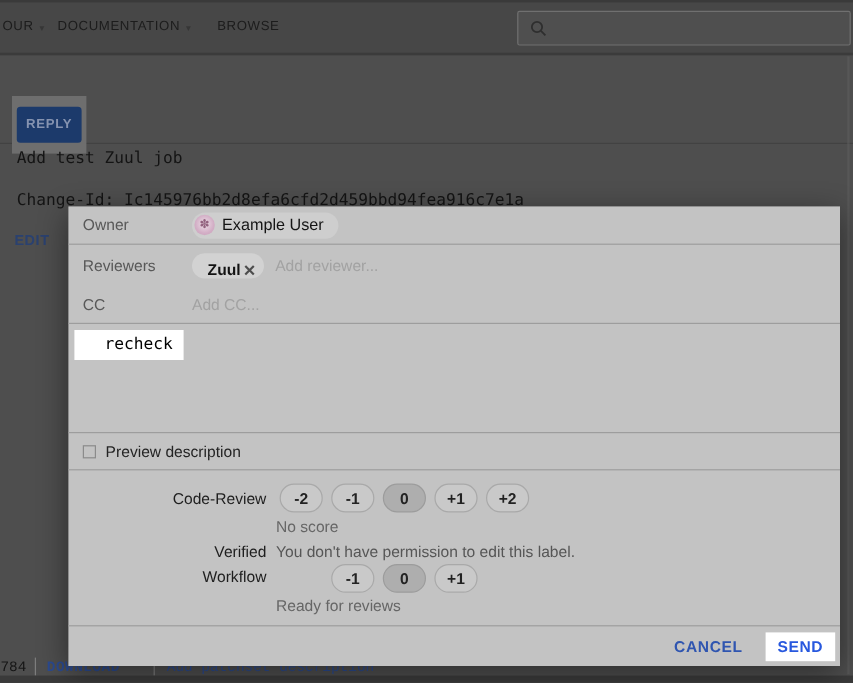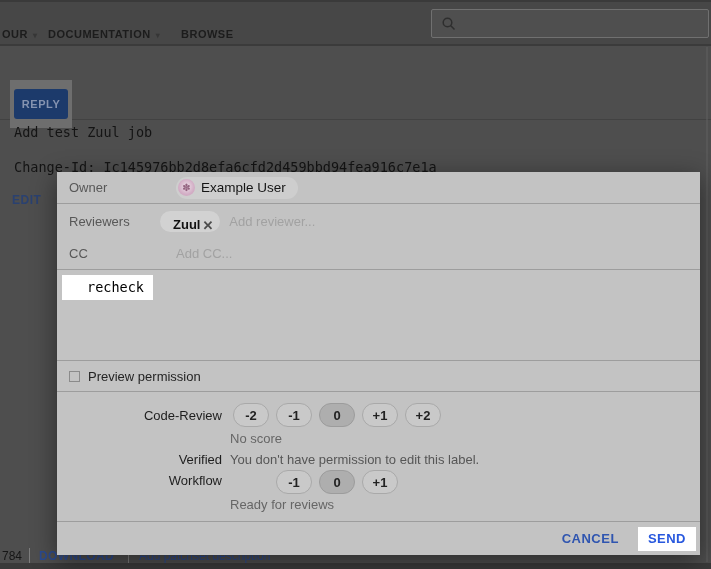--- a/index.html
+++ b/index.html
@@ -11,23 +11,22 @@
     -webkit-font-smoothing:antialiased;
   }
 
   
   .topbar {
     position:absolute; top:0; left:0; width:711px; height:46px;
     background:#474747; border-top:2px solid #3a3a3a; border-bottom:2px solid #3b3b3b;
   }
   .menu-item {
     display:flex; align-items:flex-end; gap:5px;
-    font-size:11px; font-weight:700; letter-spacing:.5px; color:#1c1c1c;
+    font-size:11px; font-weight:400; letter-spacing:.5px; color:#1c1c1c;
     cursor:pointer;
-    margin-top:12px;
   }
   .menu-item.m-our { position:absolute; left:2px; top:14px; }
   .menu-item.m-doc { position:absolute; left:48px; top:14px; }
   .menu-item.m-browse { position:absolute; left:157px; top:14px;padding-left:24px; }
   .caret { font-size:8px; color:#363636; line-height:1; }
   .searchbox {
     position:absolute; left:431px; top:7px; width:278px; height:29px;
     background:#4f4f4f; border:1px solid #707070; border-radius:2px;
     display:flex; align-items:center; padding-left:9px;
   }
@@ -54,35 +53,35 @@
     position:absolute; left:14px; white-space:pre;
     font-family:"DejaVu Sans Mono", monospace; font-size:13.5px; color:#141414;
   }
   .commit-line.l1 { top:124px; }
   .commit-line.l2 { top:159px; }
   .edit-link {
     position:absolute; left:12px; top:193px;
     font-size:12px; font-weight:700; letter-spacing:.5px; color:#2a4170; cursor:pointer;
   }
 
-  .footer-links { position:absolute; left:0; top:548px; width:568px; height:15px; font-size:12px; }
+  .footer-links { position:absolute; left:0; top:548px; width:568px; height:15px; font-size:12px;font-family:Liberation Mono, monospace; }
   .fl-num { position:absolute; left:0; top:1px; width:22px; text-align:right; color:#161616; }
   .fl-sep { position:absolute; top:0; width:1px; height:15px; background:#7d7d7d; }
   .fl-sep.s1 { left:29px; } .fl-sep.s2 { left:128px; }
   .fl-download { position:absolute; left:39px; top:1px; color:#2b4a8f; font-weight:700; letter-spacing:.4px; cursor:pointer; }
   .fl-addpatch { position:absolute; left:139px; top:1px; color:#2b4a8f; cursor:pointer; }
   .bottom-strip { position:absolute; left:0; top:563px; width:711px; height:6px; background:#3a3a3a; }
 
   
   .dialog {
     position:absolute; left:57px; top:172px; width:643px; height:383px;
     background:#c3c3c3; z-index:10; box-shadow:0 6px 24px rgba(0,0,0,.45);
     font-size:13px; color:#1e1e1e;
   }
-  .divider-b { border-bottom:1px solid #9d9d9d;gap:16px; }
+  .divider-b { border-bottom:1px solid #9d9d9d; }
   .dlg-row { position:absolute; left:0; right:0; display:flex; align-items:center; padding-left:12px; }
   .row-owner { top:0; height:32px; }
   .row-reviewers { top:32px; height:34px; }
   .row-cc { top:66px; height:32px; }
   .dlg-label { width:91px; flex:0 0 auto; color:#585858; }
 
   .owner-chip {
     display:inline-flex; align-items:center; height:22px; border-radius:11px;
     background:#cecece; padding:0 12px 0 2px; gap:6px; color:#151515; font-size:13.5px;
   }
@@ -224,21 +223,21 @@
       <span class="dlg-label">CC</span>
       <input class="chip-input" type="text" placeholder="Add CC..." style="">
     </div>
 
     <div class="message-area divider-b">
       <span class="recheck-highlight">recheck</span>
     </div>
 
     <div class="dlg-row row-preview divider-b">
       <span class="checkbox"></span>
-      <span class="preview-label">Preview permission</span>
+      <span class="preview-label">Preview description</span>
     </div>
 
     <div class="scores divider-b">
 
       <span class="score-label lbl-cr">Code-Review</span>
       <div class="pills pills-cr">
         <button class="pill">-2</button>
         <button class="pill">-1</button>
         <button class="pill selected">0</button>
         <button class="pill">+1</button>

